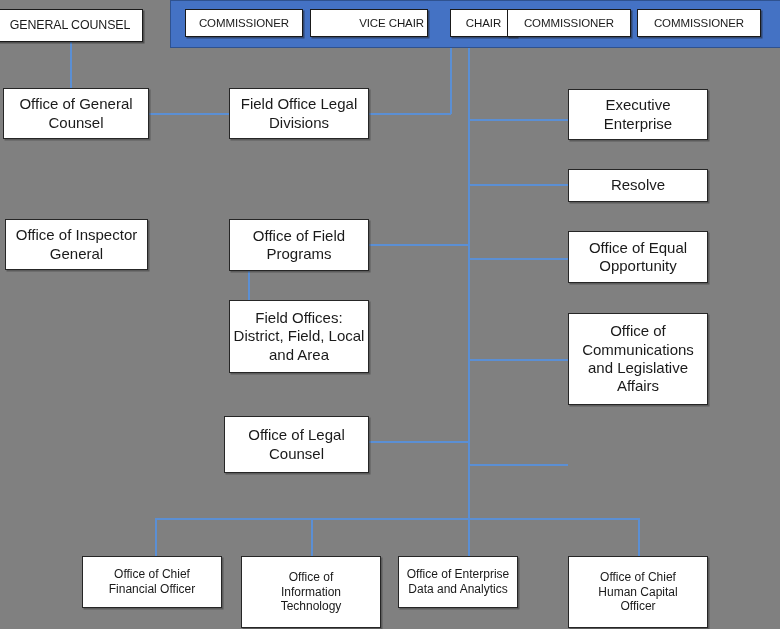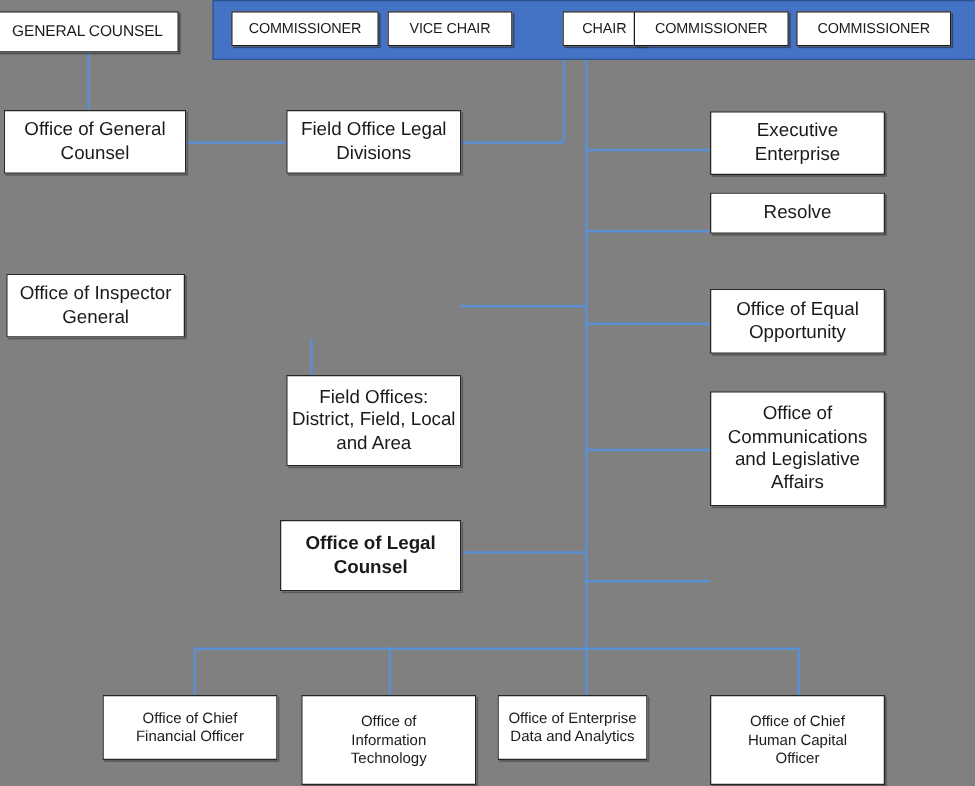--- a/index.html
+++ b/index.html
@@ -99,21 +99,21 @@
   <div class="line v" style="left:155px; top:518px; height:38px;"></div>
   <div class="line v" style="left:311px; top:518px; height:38px;"></div>
   <div class="line v" style="left:468px; top:518px; height:38px;"></div>
   <div class="line v" style="left:638px; top:518px; height:38px;"></div>
 
   <div class="banner" style="left:170px; top:0px; width:612px; height:48px;"></div>
 
   <div class="box leader" style="left:185px; top:9px; width:118px; height:28px;">
     <span class="box-text">COMMISSIONER</span>
   </div>
-  <div class="box leader" style="left:310px; top:9px; width:100px; height:28px;">
+  <div class="box leader" style="left:310px; top:9px; width:118px; height:28px;text-align:right;">
     <span class="box-text">VICE CHAIR</span>
   </div>
   <div class="box leader" style="left:450px; top:9px; width:67px; height:28px;">
     <span class="box-text">CHAIR</span>
   </div>
   <div class="box leader" style="left:507px; top:9px; width:124px; height:28px;">
     <span class="box-text">COMMISSIONER</span>
   </div>
   <div class="box leader" style="left:637px; top:9px; width:124px; height:28px;">
     <span class="box-text">COMMISSIONER</span>
@@ -131,38 +131,42 @@
   <div class="box unit" style="left:5px; top:219px; width:143px; height:51px;">
     <span class="box-text">Office of Inspector
 General</span>
   </div>
 
   <div class="box unit" style="left:229px; top:88px; width:140px; height:51px;">
     <span class="box-text">Field Office Legal
 Divisions</span>
   </div>
 
+  <div class="box unit" style="left:229px; top:219px; width:140px; height:52px;">
+    <span class="box-text">Office of Field
+Programs</span>
+  </div>
 
   <div class="box unit" style="left:229px; top:300px; width:140px; height:73px;">
     <span class="box-text">Field Offices:
 District, Field, Local
 and Area</span>
   </div>
 
-  <div class="box unit" style="left:224px; top:416px; width:145px; height:57px;font-weight:bold;">
+  <div class="box unit" style="left:224px; top:416px; width:145px; height:57px;">
     <span class="box-text">Office of Legal
 Counsel</span>
   </div>
 
   <div class="box unit" style="left:568px; top:89px; width:140px; height:51px;">
     <span class="box-text">Executive
 Enterprise</span>
   </div>
 
-  <div class="box unit" style="left:568px; top:154px; width:140px; height:33px;">
+  <div class="box unit" style="left:568px; top:169px; width:140px; height:33px;">
     <span class="box-text">Resolve</span>
   </div>
 
   <div class="box unit" style="left:568px; top:231px; width:140px; height:52px;">
     <span class="box-text">Office of Equal
 Opportunity</span>
   </div>
 
   <div class="box unit" style="left:568px; top:313px; width:140px; height:92px;">
     <span class="box-text">Office of

